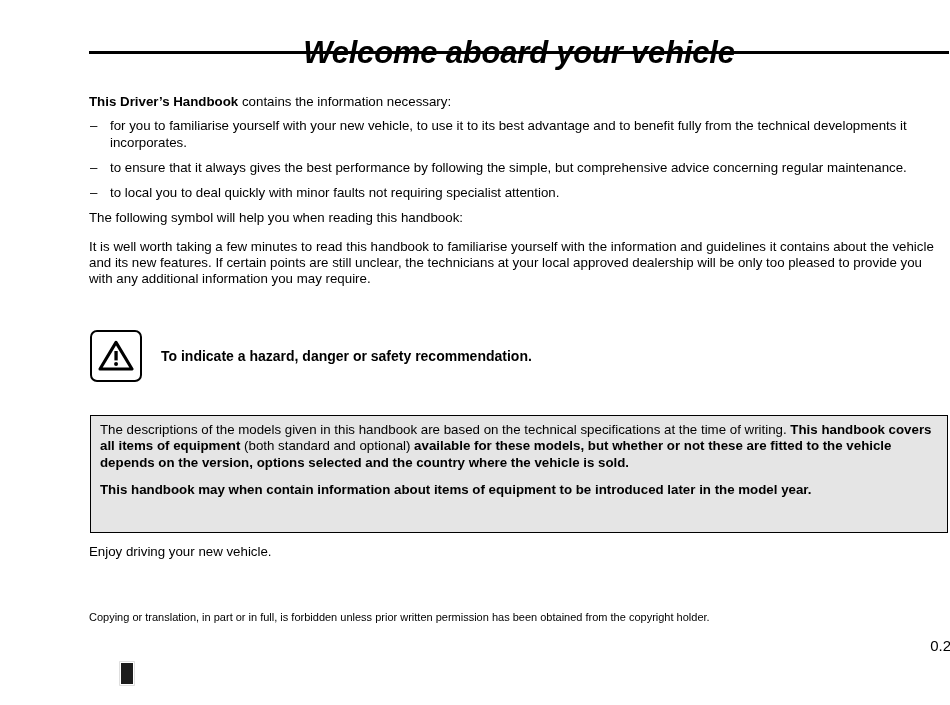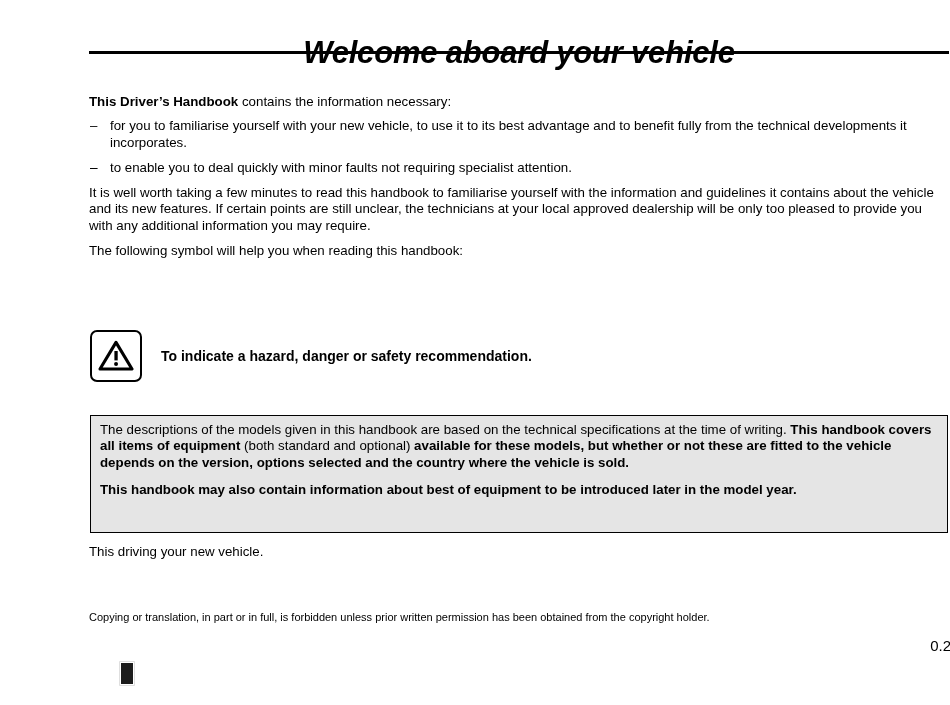--- a/index.html
+++ b/index.html
@@ -186,49 +186,50 @@
 
     <p class="para intro"><span class="b">This Driver’s Handbook</span><span> contains the information necessary:</span></p>
 
     <ul class="bullet-list">
       <li class="bullet-item">
         <span class="dash">–</span>
         <span>for you to familiarise yourself with your new vehicle, to use it to its best advantage and to benefit fully from the technical developments it incorporates.</span>
       </li>
       <li class="bullet-item">
         <span class="dash">–</span>
+        <span>to ensure that it always gives the best performance by following the simple, but comprehensive advice concerning regular maintenance.</span>
       </li>
       <li class="bullet-item">
         <span class="dash">–</span>
-        <span>to enable you to deal quickly with minor faults not requiring specialist attention.</span>
+        <span>to local you to deal quickly with minor faults not requiring specialist attention.</span>
       </li>
     </ul>
 
+    <p class="block-para">The following symbol will help you when reading this handbook:</p>
+
     <p class="block-para tight">It is well worth taking a few minutes to read this handbook to familiarise yourself with the information and guidelines it contains about the vehicle and its new features. If certain points are still unclear, the technicians at your local approved dealership will be only too pleased to provide you with any additional information you may require.</p>
-
-    <p class="block-para">The following symbol will help you when reading this handbook:</p>
   </div>
 
   <div class="symbol-row">
     <div class="warning-icon">
       <svg width="36" height="32" viewBox="0 0 36 32" aria-hidden="true">
         <path d="M18 2.4 L34 29 L2 29 Z" fill="none" stroke="#000" stroke-width="3.1" stroke-linejoin="round"></path>
         <rect x="16.4" y="11" width="3.3" height="9.4" fill="#000"></rect>
         <circle cx="18.05" cy="24" r="2.0" fill="#000"></circle>
       </svg>
     </div>
     <div class="symbol-caption">To indicate a hazard, danger or safety recommendation.</div>
   </div>
 
   <div class="notice-box">
     <p class="block-para"><span>The descriptions of the models given in this handbook are based on the technical specifications at the time of writing. </span><span class="b">This handbook covers all items of equipment </span><span>(both standard and optional) </span><span class="b">available for these models, but whether or not these are fitted to the vehicle depends on the version, options selected and the country where the vehicle is sold.</span></p>
-    <p class="block-para b">This handbook may also contain information about best of equipment to be introduced later in the model year.</p>
+    <p class="block-para b">This handbook may when contain information about items of equipment to be introduced later in the model year.</p>
   </div>
 
-  <div class="closing-line">This driving your new vehicle.</div>
+  <div class="closing-line">Enjoy driving your new vehicle.</div>
 
   <div class="copyright-line">Copying or translation, in part or in full, is forbidden unless prior written permission has been obtained from the copyright holder.</div>
 
   <div class="page-number">0.2</div>
 
   <div class="section-tab"></div>
 
 </div>
 
 </body></html>

